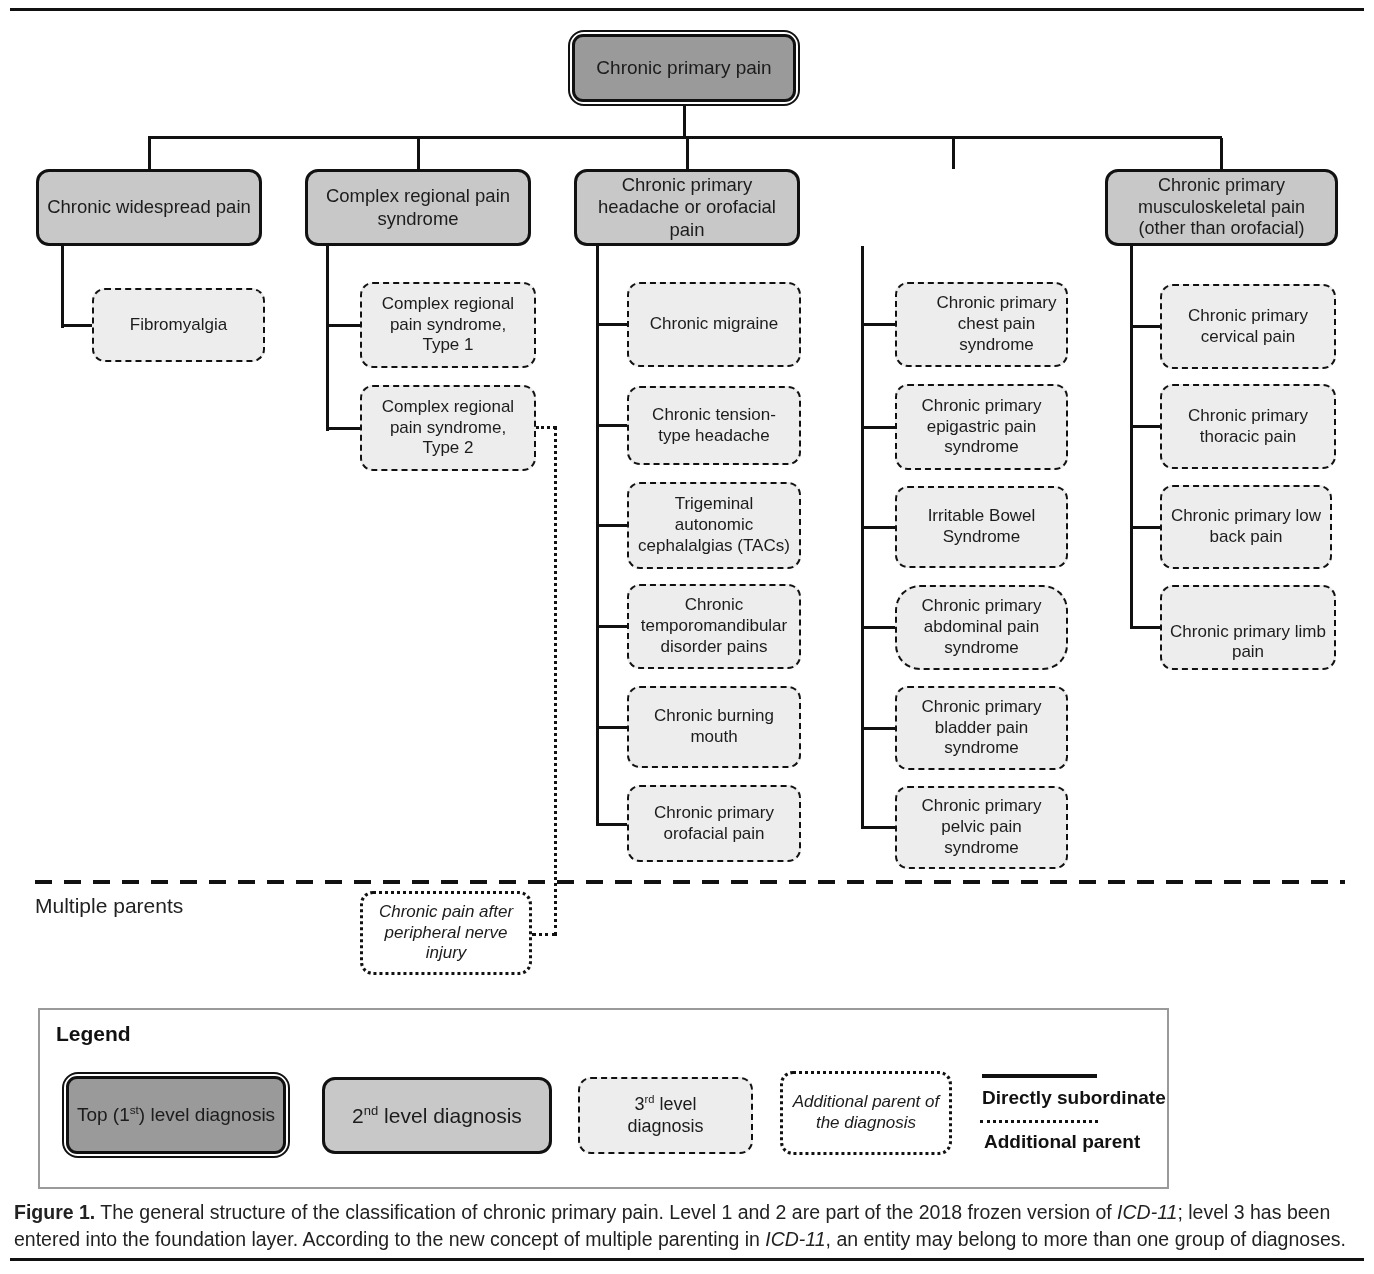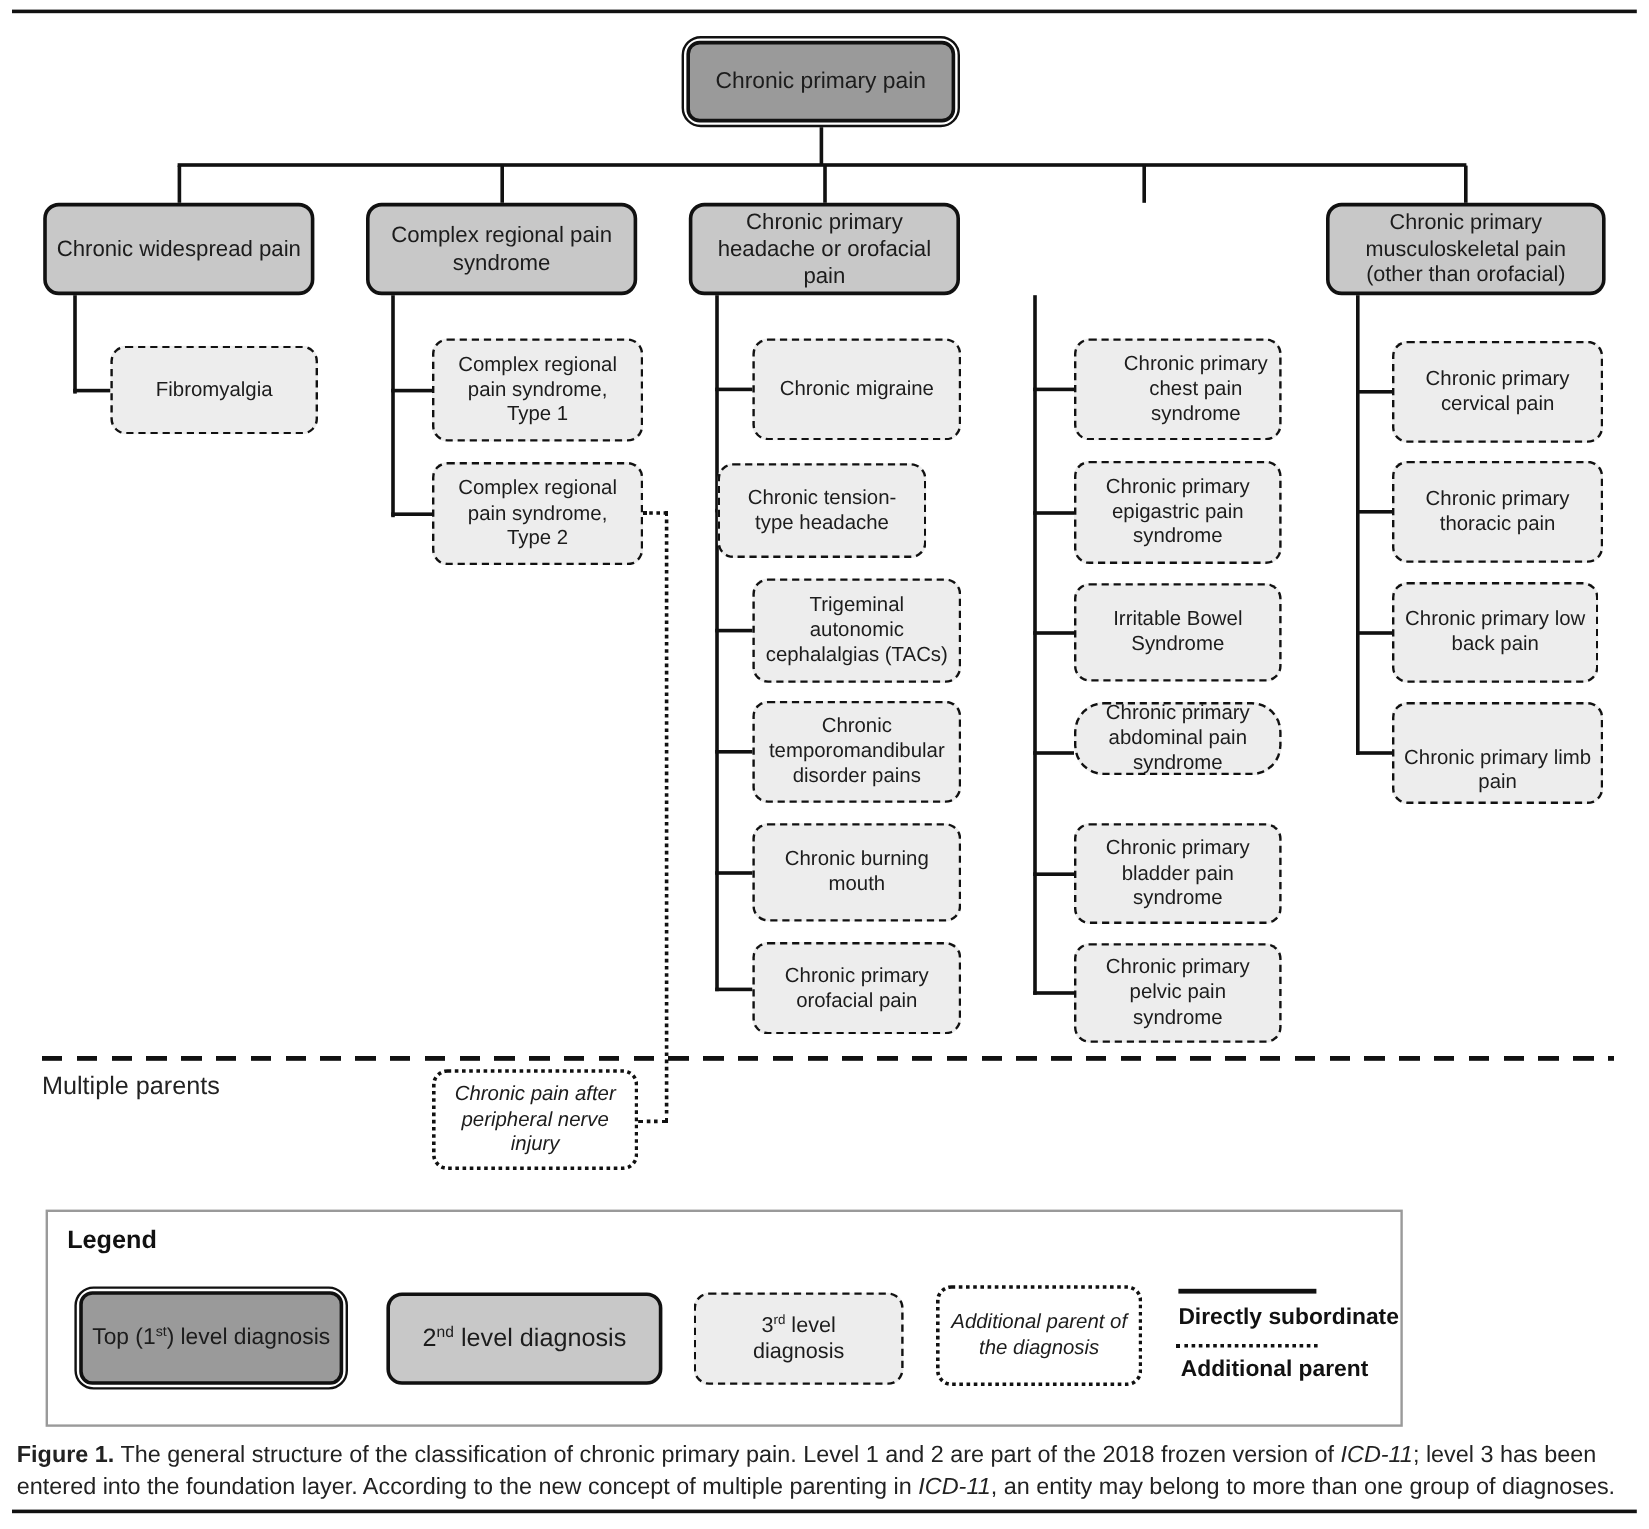--- a/index.html
+++ b/index.html
@@ -91,21 +91,21 @@
   <div class="conn" style="left:596px;top:246px;width:3px;height:580px;"></div>
   <div class="conn" style="left:596px;top:323px;width:31px;height:3px;"></div>
   <div class="conn" style="left:596px;top:424px;width:31px;height:3px;"></div>
   <div class="conn" style="left:596px;top:524px;width:31px;height:3px;"></div>
   <div class="conn" style="left:596px;top:625px;width:31px;height:3px;"></div>
   <div class="conn" style="left:596px;top:726px;width:31px;height:3px;"></div>
   <div class="conn" style="left:596px;top:823px;width:31px;height:3px;"></div>
   <div class="node lvl3" style="left:627px;top:282px;width:174px;height:85px;">
     <span>Chronic migraine</span>
   </div>
-  <div class="node lvl3" style="left:598px;top:386px;width:174px;height:79px;">
+  <div class="node lvl3" style="left:627px;top:386px;width:174px;height:79px;">
     <span>Chronic tension-type headache</span>
   </div>
   <div class="node lvl3" style="left:627px;top:482px;width:174px;height:87px;">
     <span>Trigeminal autonomic cephalalgias (TACs)</span>
   </div>
   <div class="node lvl3" style="left:627px;top:584px;width:174px;height:85px;">
     <span>Chronic temporomandibular disorder pains</span>
   </div>
   <div class="node lvl3" style="left:627px;top:686px;width:174px;height:82px;">
     <span>Chronic burning mouth</span>
@@ -123,21 +123,21 @@
   <div class="conn" style="left:861px;top:826px;width:34px;height:3px;"></div>
   <div class="node lvl3" style="left:895px;top:282px;width:173px;height:85px;padding-left:38px;">
     <span>Chronic primary chest pain syndrome</span>
   </div>
   <div class="node lvl3" style="left:895px;top:384px;width:173px;height:86px;">
     <span>Chronic primary epigastric pain syndrome</span>
   </div>
   <div class="node lvl3" style="left:895px;top:486px;width:173px;height:82px;">
     <span>Irritable Bowel Syndrome</span>
   </div>
-  <div class="node lvl3" style="left:895px;top:585px;width:173px;height:61px;border-radius:25px;">
+  <div class="node lvl3" style="left:895px;top:585px;width:173px;height:85px;border-radius:25px;">
     <span>Chronic primary abdominal pain syndrome</span>
   </div>
   <div class="node lvl3" style="left:895px;top:686px;width:173px;height:84px;">
     <span>Chronic primary bladder pain syndrome</span>
   </div>
   <div class="node lvl3" style="left:895px;top:786px;width:173px;height:83px;">
     <span>Chronic primary pelvic pain syndrome</span>
   </div>
 
   <div class="conn" style="left:1130px;top:246px;width:3px;height:383px;"></div>

